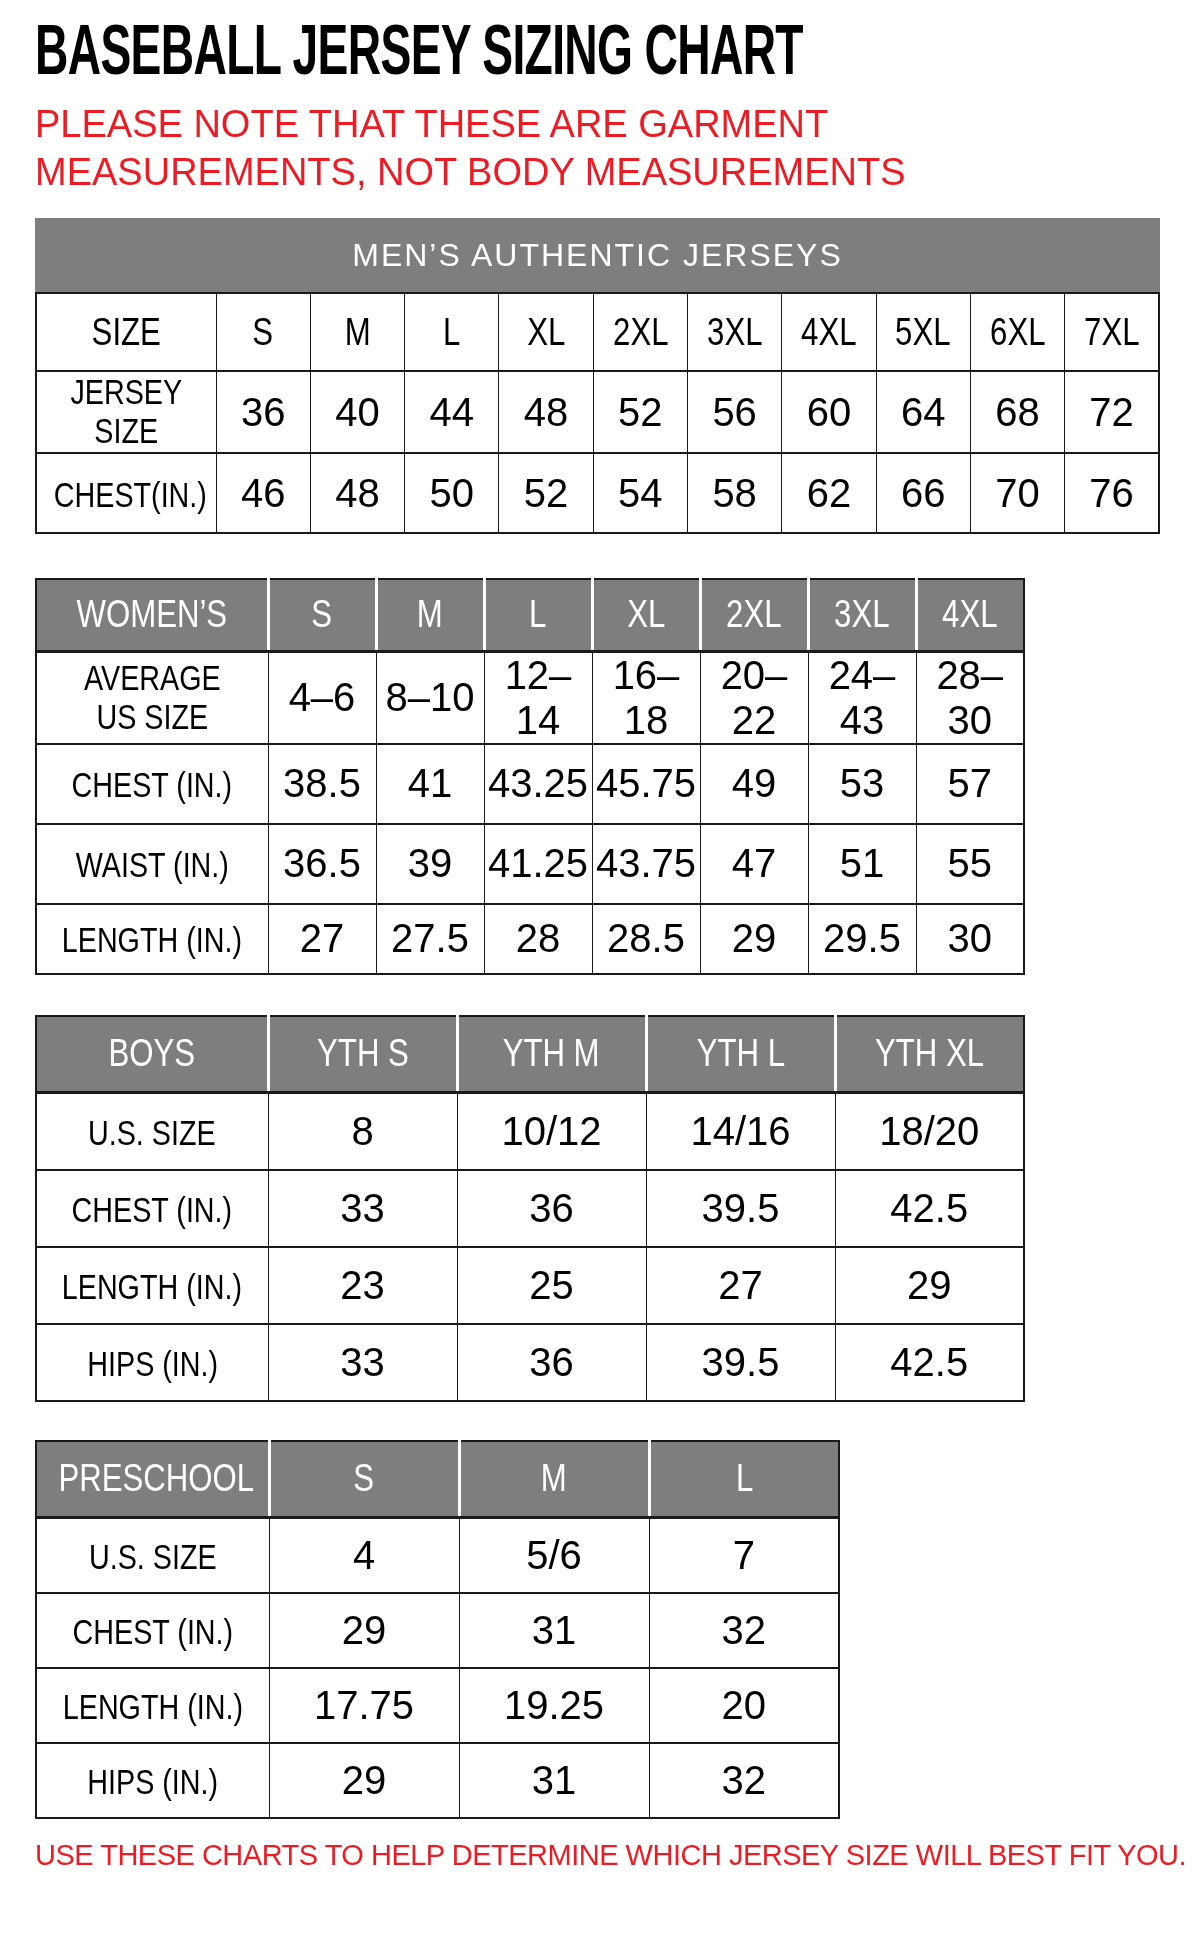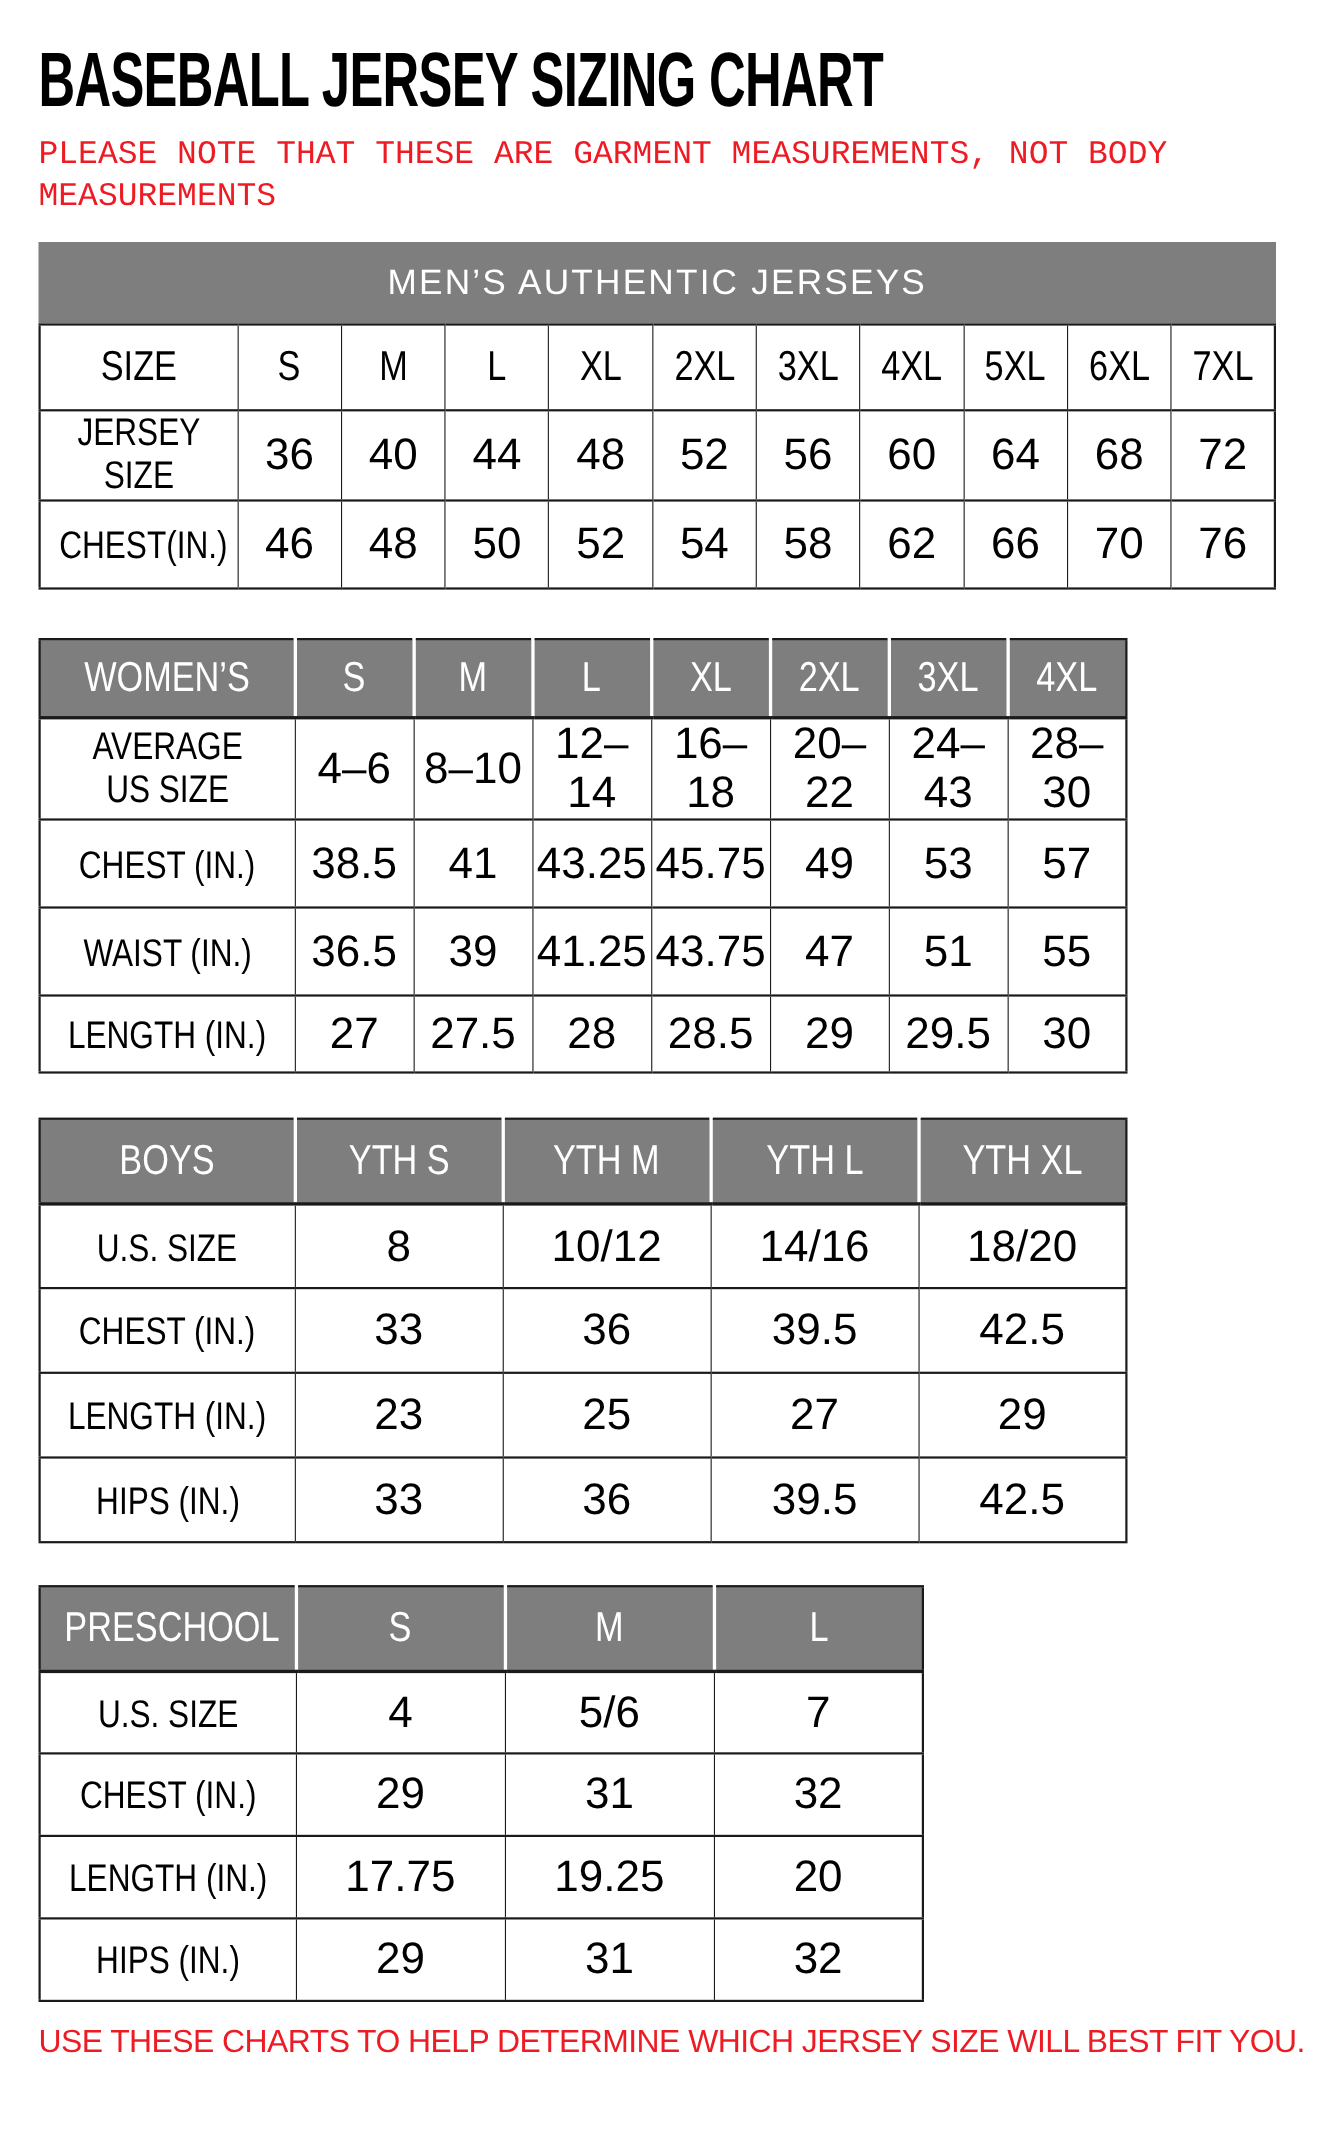--- a/index.html
+++ b/index.html
@@ -2,39 +2,38 @@
 <html style="--red: #ed1c24; --gray: #7e7e7e; --bord: #1a1a1a;"><head>
 <meta charset="utf-8">
 <style>
   :root{
     --red:#ed1c24;
     --gray:#7e7e7e;
     --bord:#1a1a1a;
   }
   *{box-sizing:border-box;}
   body{margin:0;background:#ffffff;color:#000;font-family:"Liberation Sans",sans-serif;}
-  .page{width:1200px;height:1942px;padding:36px 25px 0 35px;overflow:hidden;}
+  .page{width:1200px;height:1942px;padding:14px 25px 0 35px;overflow:hidden;}
 
   h1.title{
     margin:0;
     font-size:70px;
     line-height:1.05;
     font-weight:900;
     letter-spacing:-1px;
     white-space:nowrap;
     transform:scaleX(0.66);
     transform-origin:left top;
   }
   .note{
     margin:12px 0 0 0;
     max-width:1110px;
     color:var(--red);
-    font-size:30px;
+    font-size:38px;
     line-height:1.27;
-    font-family:Liberation Mono, monospace;
   }
 
   .tables{margin-top:22px;}
   .twrap{margin:0;}
   .twrap.mens{margin-bottom:44px;}
   .twrap.womens{margin-bottom:40px;}
   .twrap.boys{margin-bottom:38px;}
   .twrap.preschool{margin-bottom:0;}
 
   .banner{

